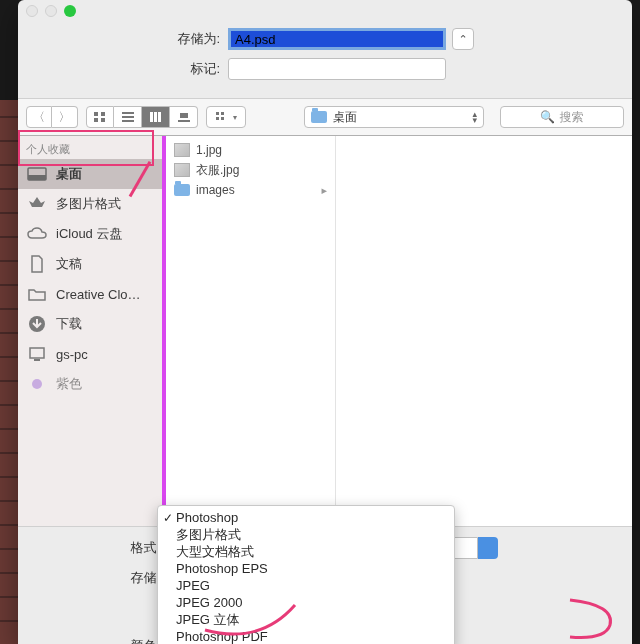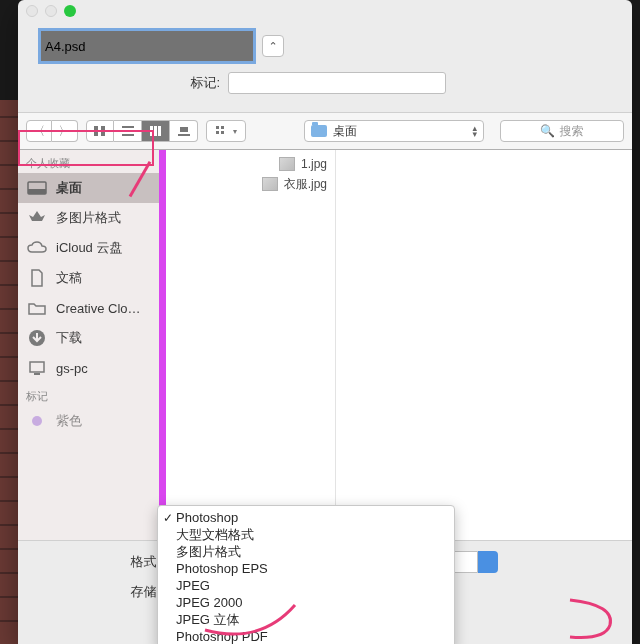--- a/index.html
+++ b/index.html
@@ -7,49 +7,49 @@
   .brick { position: absolute; left: 0; top: 100px; width: 18px; height: 544px; background: repeating-linear-gradient(0deg,#6b3a35 0 22px,#4a2a28 22px 24px); }
   .dialog { position: absolute; left: 18px; top: 0; width: 614px; height: 644px; background: #ececec; border-radius: 6px 6px 0 0; box-shadow: 0 10px 30px rgba(0,0,0,.4); overflow: hidden; }
   .titlebar { height: 22px; display: flex; align-items: center; padding-left: 8px; gap: 7px; }
   .tl-dot { width: 12px; height: 12px; border-radius: 50%; }
   .tl-red { background: #e6e6e6; border:1px solid #d0d0d0; }
   .tl-yel { background: #e6e6e6; border:1px solid #d0d0d0; }
   .tl-grn { background: #28c840; }
   .header { padding: 6px 20px 10px; }
   .hrow { display: flex; align-items: center; margin-bottom: 8px; }
   .hlabel { width: 190px; text-align: right; padding-right: 8px; font-size: 13px; color:#333; }
-  .save-input { width: 218px; height: 36px; border: 3px solid #7aa9e0; background: #737373; padding: 0 4px; font-size: 13px; outline: none; }
+  .save-input { width: 218px; height: 22px; border: 3px solid #7aa9e0; background: #1d4ed8; padding: 0 4px; font-size: 13px; outline: none; }
   .expand-btn { width: 22px; height: 22px; margin-left: 6px; border:1px solid #bfbfbf; border-radius:4px; background:#fff; display:flex; align-items:center; justify-content:center; font-size:11px; color:#555; }
   .tag-input { width: 218px; height: 22px; border:1px solid #bfbfbf; background:#fff; border-radius:3px; }
   .toolbar { height: 38px; border-top:1px solid #d0d0d0; border-bottom:1px solid #b0b0b0; background:#f6f6f6; display:flex; align-items:center; padding:0 8px; gap:8px; }
   .navseg { display:flex; }
   .navbtn { width:26px; height:22px; border:1px solid #bfbfbf; background:#fff; display:flex; align-items:center; justify-content:center; font-size:12px; color:#777; }
   .navbtn:first-child { border-radius:4px 0 0 4px; }
   .navbtn:last-child { border-radius:0 4px 4px 0; border-left:none; }
   .viewseg { display:flex; }
   .viewbtn { width:28px; height:22px; border:1px solid #bfbfbf; background:#fff; display:flex; align-items:center; justify-content:center; border-left:none; }
   .viewbtn:first-child { border-left:1px solid #bfbfbf; border-radius:4px 0 0 4px; }
   .viewbtn:last-child { border-radius:0 4px 4px 0; }
   .viewbtn.active { background:#7a7a7a; }
   .actbtn { width:40px; height:22px; border:1px solid #bfbfbf; border-radius:4px; background:#fff; display:flex; align-items:center; justify-content:center; font-size:11px; color:#555; }
   .loc-pop { flex:0 0 180px; margin-left:50px; height:22px; border:1px solid #bfbfbf; border-radius:4px; background:#fff; display:flex; align-items:center; padding:0 6px; font-size:12px; color:#333; position:relative; }
   .loc-pop .folder-ico { width:16px; height:12px; background:#7fb4e6; border-radius:2px; margin-right:6px; position:relative; }
   .loc-pop .folder-ico::before { content:''; position:absolute; top:-3px; left:1px; width:6px; height:3px; background:#7fb4e6; border-radius:1px 1px 0 0; }
   .loc-pop .chev { position:absolute; right:6px; font-size:9px; color:#666; line-height:6px; }
   .search { flex:1; margin-left:8px; height:22px; border:1px solid #bfbfbf; border-radius:4px; background:#fff; display:flex; align-items:center; justify-content:center; color:#999; font-size:12px; gap:4px; }
   .body { display:flex; height: 390px; background:#fff; }
-  .sidebar { width:148px; background:#f1ecec; border-right:7px solid #d946ef; overflow:hidden; font-size:13px; }
+  .sidebar { width:148px; background:#f1ecec; border-right:4px solid #d946ef; overflow:hidden; font-size:13px; }
   .sb-head { padding:6px 8px 2px; font-size:11px; color:#878787; }
   .sb-item { display:flex; align-items:center; height:30px; padding:0 8px; gap:8px; color:#3a3a3a; }
   .sb-item.sel { background:#c8c0c0; }
   .sb-ico { width:22px; height:18px; display:flex; align-items:center; justify-content:center; color:#7a7a7a; }
   .hilite { position:absolute; left:18px; top:130px; width:136px; height:36px; border:2px solid #e73b78; pointer-events:none; }
   .pink-stroke { position:absolute; border-top:3px solid #e73b78; transform-origin:left center; }
   .col1 { width:170px; border-right:1px solid #e3e3e3; padding:4px 0; font-size:12px; color:#4a4a4a; }
-  .file { display:flex; align-items:center; height:20px; padding:0 8px; gap:6px; position:relative;justify-content:flex-end; }
+  .file { display:flex; align-items:center; height:20px; padding:0 8px; gap:6px; position:relative; }
   .file .arrow { position:absolute; right:8px; color:#9a9a9a; font-size:11px; }
   .jpg-ico { width:16px; height:14px; background:linear-gradient(135deg,#d8d8d8,#bcbcbc); border:1px solid #b0b0b0; }
   .fold-ico { width:16px; height:12px; background:#7fb4e6; border-radius:2px; position:relative; }
   .fold-ico::before { content:''; position:absolute; top:-3px; left:1px; width:6px; height:3px; background:#7fb4e6; border-radius:1px 1px 0 0; }
   .col2 { flex:1; }
   .bottom { border-top:1px solid #d0d0d0; background:#ececec; padding:10px 20px; position:relative; height:146px; }
   .brow { display:flex; align-items:flex-start; margin-bottom:8px; font-size:13px; }
   .blabel { width:130px; text-align:right; padding-right:8px; color:#333; padding-top:2px; }
   .format-pop { position:relative; flex:1; }
   .format-field { height:22px; border:1px solid #bfbfbf; border-radius:4px 0 0 4px; background:#fff; width:310px; }
@@ -68,20 +68,21 @@
 <div class="dialog">
 
   <div class="titlebar">
     <div class="tl-dot tl-red"></div>
     <div class="tl-dot tl-yel"></div>
     <div class="tl-dot tl-grn"></div>
   </div>
 
   <div class="header">
     <div class="hrow">
+      <div class="hlabel">存储为:</div>
       <input class="save-input" value="A4.psd" style="">
       <div class="expand-btn">
           <span>⌃</span>
         </div>
     </div>
     <div class="hrow">
       <div class="hlabel">标记:</div>
       <div class="tag-input"></div>
     </div>
   </div>
@@ -203,39 +204,43 @@
       <div class="sb-item">
         <span class="sb-ico">
             <svg width="20" height="16">
               <rect x="3" y="2" width="14" height="10" fill="none" stroke="#7a7a7a" stroke-width="1.5"></rect>
               <rect x="7" y="13" width="6" height="2" fill="#7a7a7a"></rect>
             </svg>
           </span>
         <span>gs-pc</span>
       </div>
 
-      <div class="sb-head">标记</div>
       <div class="sb-item" style="opacity:.55">
         <span class="sb-ico">
             <svg width="14" height="14">
               <circle cx="7" cy="7" r="5" fill="#a778d8"></circle>
             </svg>
           </span>
         <span>紫色</span>
       </div>
     </div>
 
     <div class="col1">
       <div class="file">
         <div class="jpg-ico"></div>
         <span>1.jpg</span>
       </div>
       <div class="file">
         <div class="jpg-ico"></div>
         <span>衣服.jpg</span>
+      </div>
+      <div class="file">
+        <div class="fold-ico"></div>
+        <span>images</span>
+        <span class="arrow">▸</span>
       </div>
     </div>
     <div class="col2"></div>
   </div>
 
   <div class="bottom">
     <div class="brow">
       <div class="blabel">格式:</div>
       <div class="format-pop">
         <div class="format-field"></div>
@@ -253,24 +258,24 @@
 </div>
 
 <div class="hilite"></div>
 <div class="pink-stroke" style="left:130px; top:195px; width:40px; transform:rotate(-60deg)"></div>
 
 <div class="dropdown">
   <div class="dd-item checked">
       <span>Photoshop</span>
     </div>
   <div class="dd-item">
+      <span>多图片格式</span>
+    </div>
+  <div class="dd-item">
       <span>大型文档格式</span>
-    </div>
-  <div class="dd-item">
-      <span>多图片格式</span>
     </div>
   <div class="dd-item">
       <span>Photoshop EPS</span>
     </div>
   <div class="dd-item">
       <span>JPEG</span>
     </div>
   <div class="dd-item">
       <span>JPEG 2000</span>
     </div>

